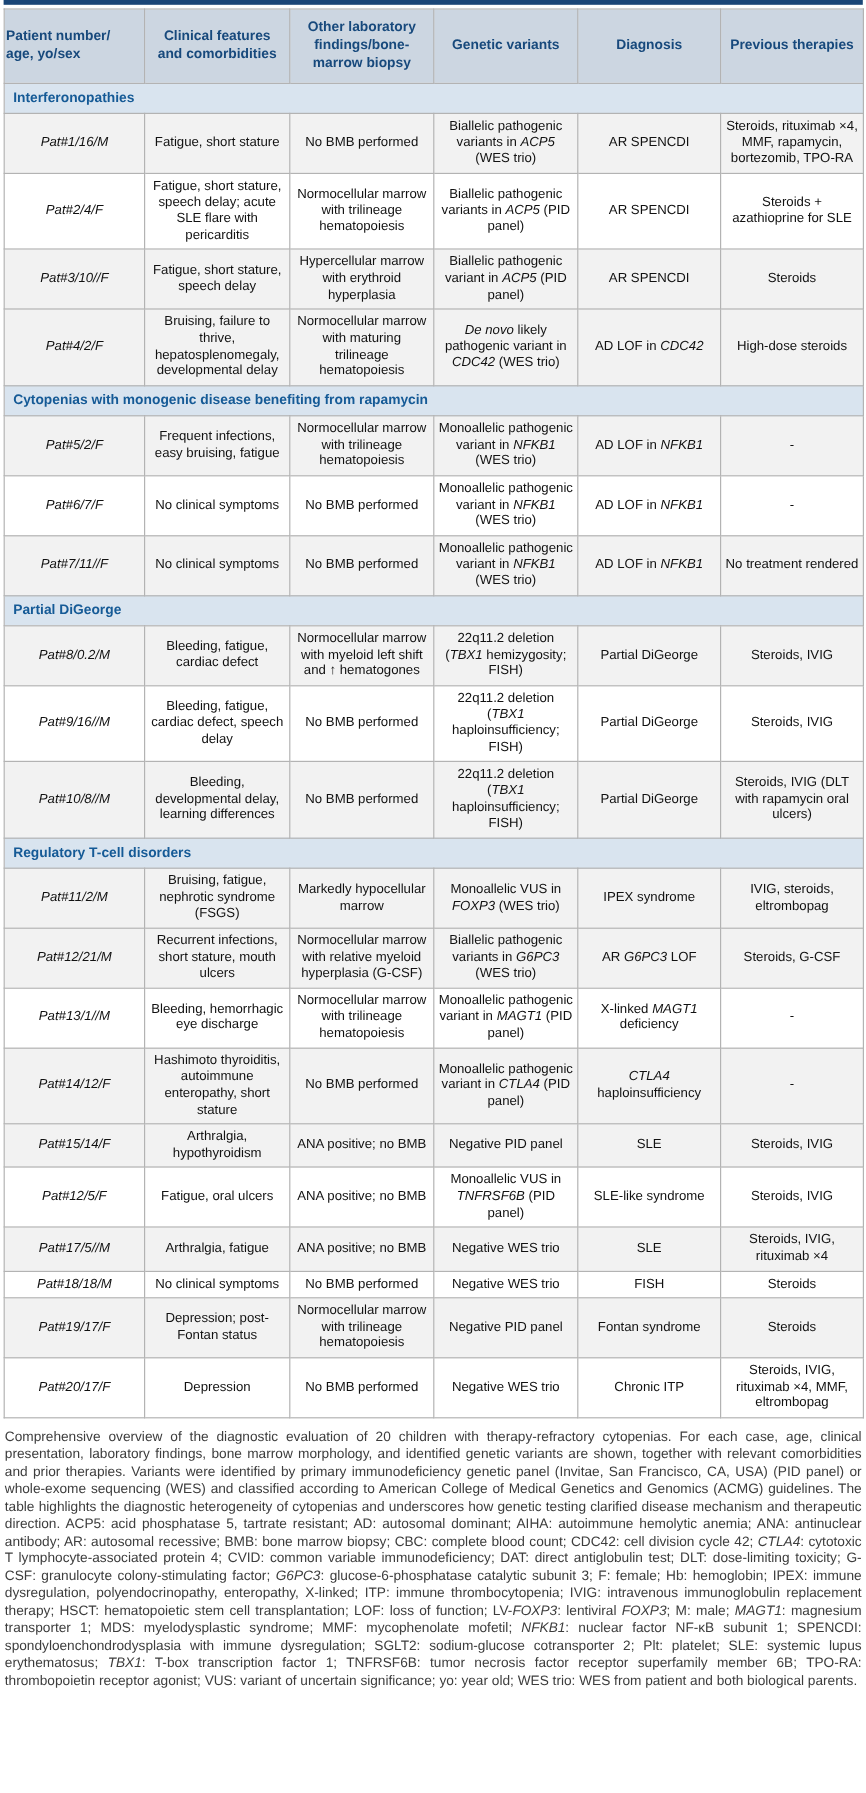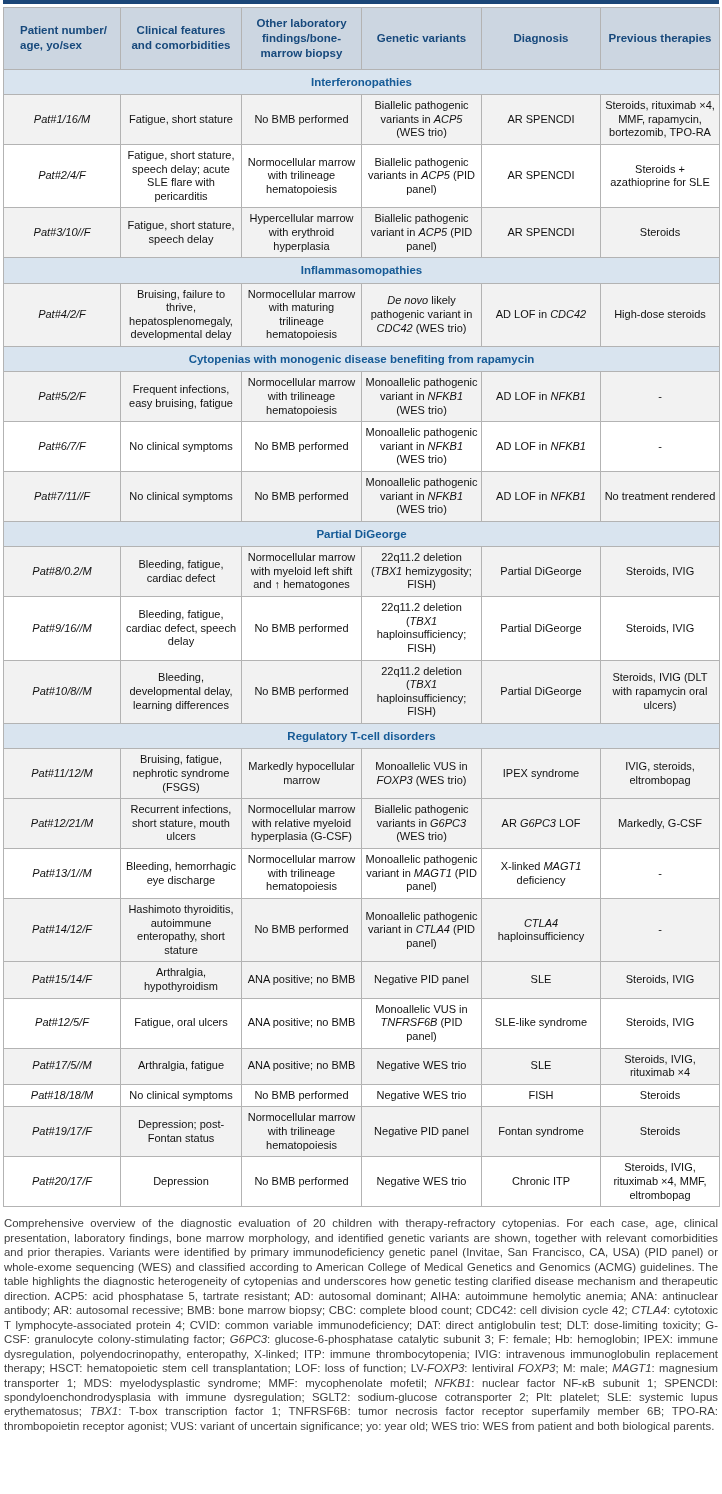--- a/index.html
+++ b/index.html
@@ -44,28 +44,28 @@
   table.patient-table thead th{
     background:var(--header-bg);
     color:var(--header-text);
     font-weight:bold;
     font-size:11.5px;
     line-height:1.3;
     padding:8px 6px;
   }
   table.patient-table thead th.col-patient{
     text-align:left;
-    padding-left:16px;
+    padding-left:1px;
   }
   tr.section-row td{
     background:var(--section-bg);
     color:var(--section-text);
     font-weight:bold;
     font-size:11.5px;
-    text-align:center;
+    text-align:left;
     padding:5px 7px;
   }
   td.cell-patient{
     text-align:left;
     padding-left:8px;
     font-style:italic;
   }
   tr.stripe td{background:var(--row-alt-bg);}
   tr.plain td{background:#ffffff;}
   .caption{
@@ -122,23 +122,20 @@
           <td class="cell-therapies">Steroids + azathioprine for SLE</td>
         </tr>
         <tr class="stripe">
           <td class="cell-patient">Pat#3/10//F</td>
           <td class="cell-clinical">Fatigue, short stature, speech delay</td>
           <td class="cell-lab">Hypercellular marrow with erythroid hyperplasia</td>
           <td class="cell-genetic">Biallelic pathogenic variant in <i>ACP5</i> (PID panel)</td>
           <td class="cell-diagnosis">AR SPENCDI</td>
           <td class="cell-therapies">Steroids</td>
         </tr>
-        <tr class="section-row">
-          <td colspan="6">Inflammasomopathies</td>
-        </tr>
         <tr class="stripe">
           <td class="cell-patient">Pat#4/2/F</td>
           <td class="cell-clinical">Bruising, failure to thrive, hepatosplenomegaly, developmental delay</td>
           <td class="cell-lab">Normocellular marrow with maturing trilineage hematopoiesis</td>
           <td class="cell-genetic"><i>De novo</i> likely pathogenic variant in <i>CDC42</i> (WES trio)</td>
           <td class="cell-diagnosis">AD LOF in <i>CDC42</i></td>
           <td class="cell-therapies">High-dose steroids</td>
         </tr>
         <tr class="section-row">
           <td colspan="6">Cytopenias with monogenic disease benefiting from rapamycin</td>
@@ -191,34 +188,34 @@
           <td class="cell-clinical">Bleeding, developmental delay, learning differences</td>
           <td class="cell-lab">No BMB performed</td>
           <td class="cell-genetic">22q11.2 deletion (<i>TBX1</i> haploinsufficiency; FISH)</td>
           <td class="cell-diagnosis">Partial DiGeorge</td>
           <td class="cell-therapies">Steroids, IVIG (DLT with rapamycin oral ulcers)</td>
         </tr>
         <tr class="section-row">
           <td colspan="6">Regulatory T-cell disorders</td>
         </tr>
         <tr class="stripe">
-          <td class="cell-patient">Pat#11/12/M</td>
+          <td class="cell-patient">Pat#11/2/M</td>
           <td class="cell-clinical">Bruising, fatigue, nephrotic syndrome (FSGS)</td>
           <td class="cell-lab">Markedly hypocellular marrow</td>
           <td class="cell-genetic">Monoallelic VUS in <i>FOXP3</i> (WES trio)</td>
           <td class="cell-diagnosis">IPEX syndrome</td>
           <td class="cell-therapies">IVIG, steroids, eltrombopag</td>
         </tr>
         <tr class="stripe">
           <td class="cell-patient">Pat#12/21/M</td>
           <td class="cell-clinical">Recurrent infections, short stature, mouth ulcers</td>
           <td class="cell-lab">Normocellular marrow with relative myeloid hyperplasia (G-CSF)</td>
           <td class="cell-genetic">Biallelic pathogenic variants in <i>G6PC3</i> (WES trio)</td>
           <td class="cell-diagnosis">AR <i>G6PC3</i> LOF</td>
-          <td class="cell-therapies">Markedly, G-CSF</td>
+          <td class="cell-therapies">Steroids, G-CSF</td>
         </tr>
         <tr class="plain">
           <td class="cell-patient">Pat#13/1//M</td>
           <td class="cell-clinical">Bleeding, hemorrhagic eye discharge</td>
           <td class="cell-lab">Normocellular marrow with trilineage hematopoiesis</td>
           <td class="cell-genetic">Monoallelic pathogenic variant in <i>MAGT1</i> (PID panel)</td>
           <td class="cell-diagnosis">X-linked <i>MAGT1</i> deficiency</td>
           <td class="cell-therapies">-</td>
         </tr>
         <tr class="stripe">

